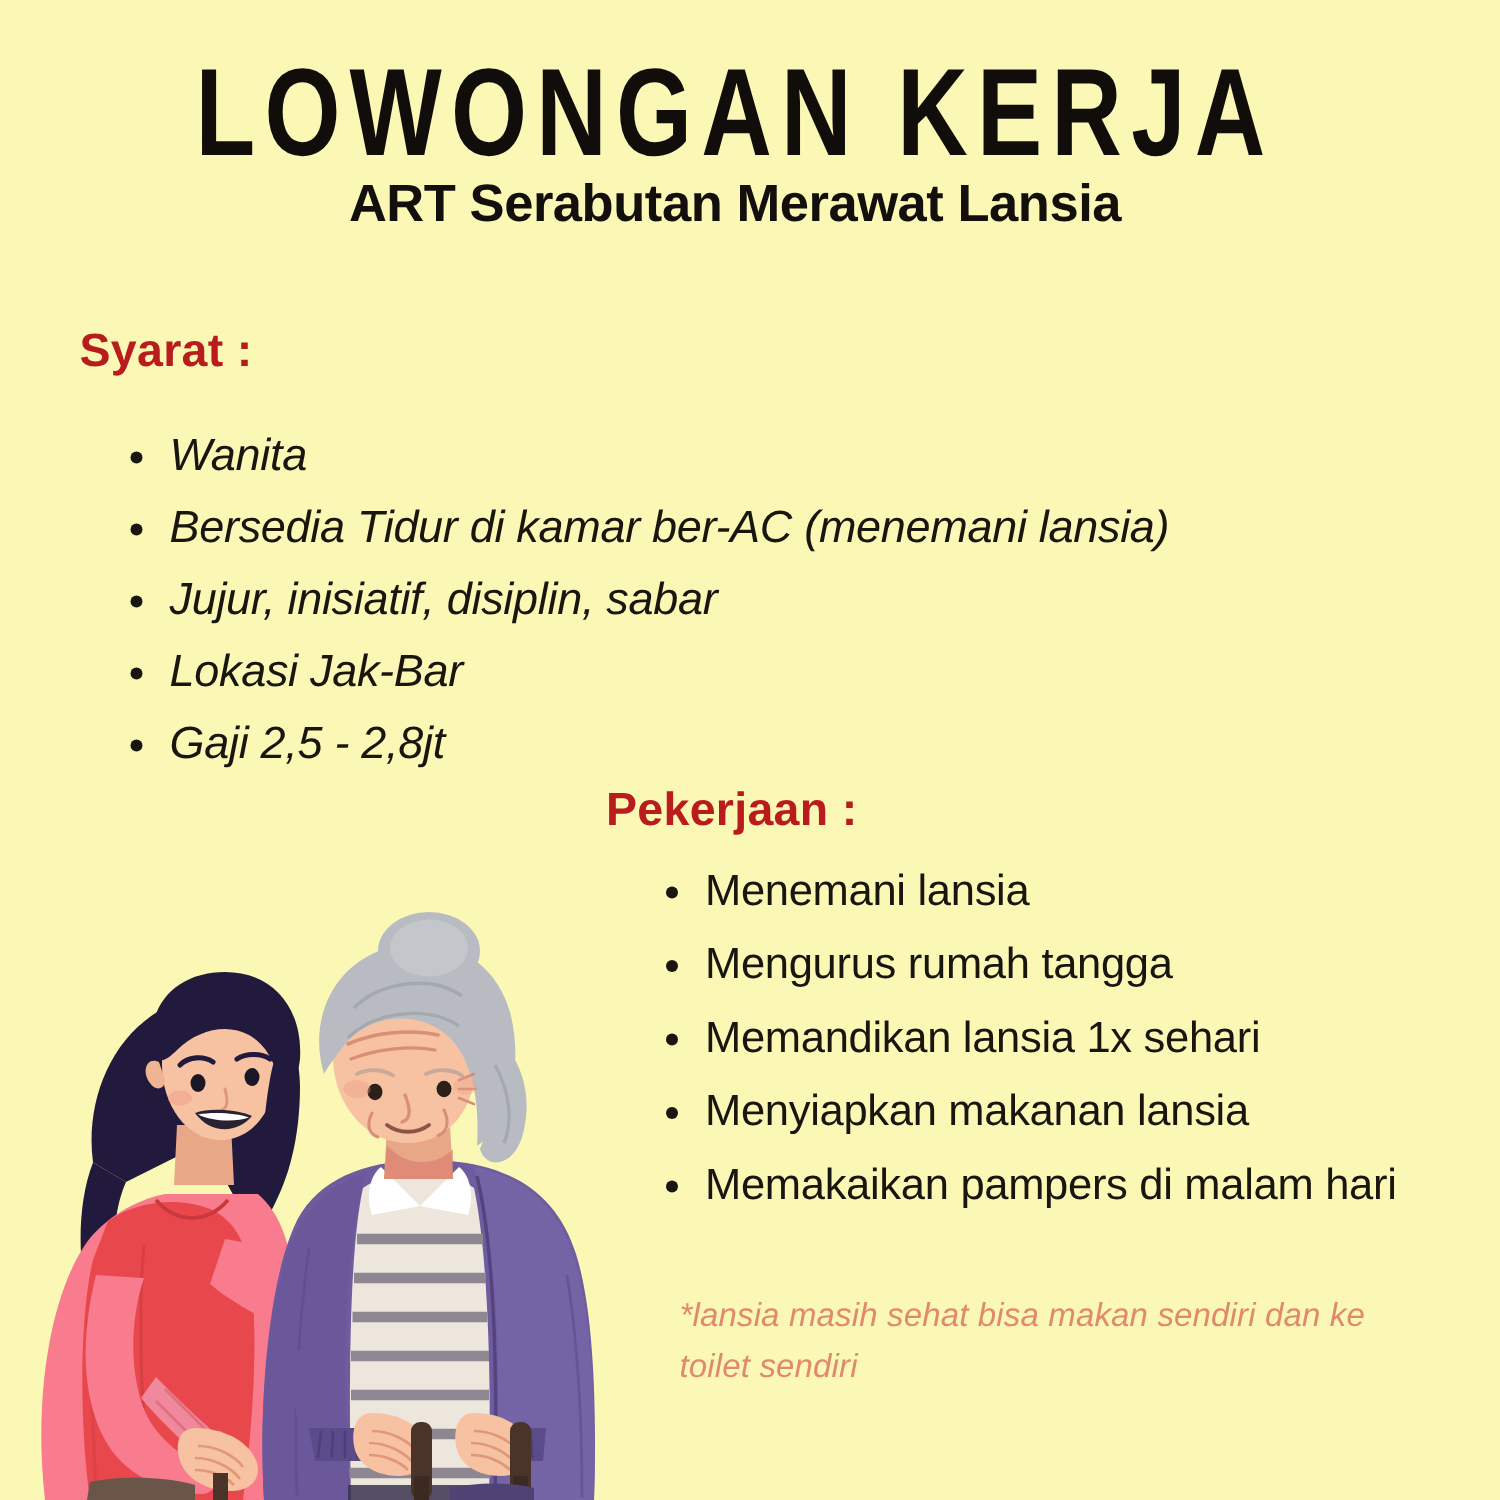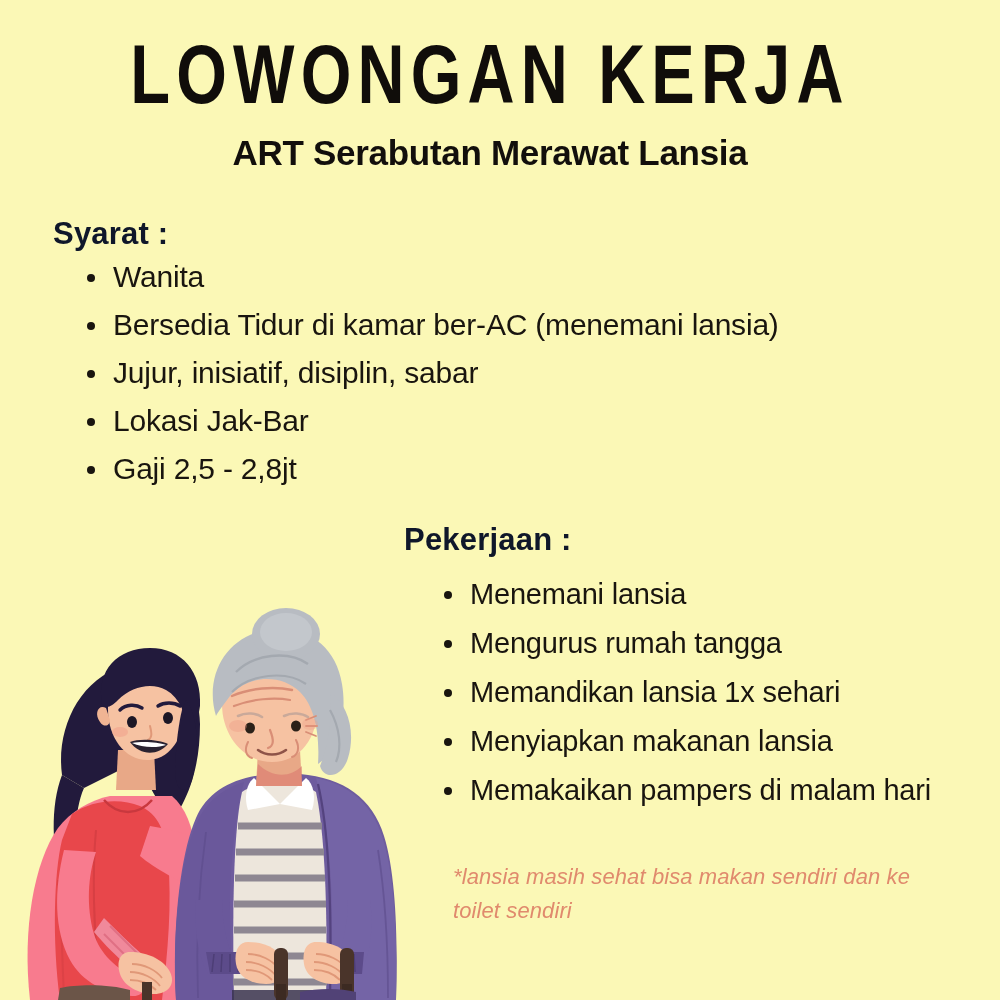--- a/index.html
+++ b/index.html
@@ -35,35 +35,35 @@
     font-weight: 700;
     font-size: 74px;
     line-height: 1.0;
     letter-spacing: 7px;
     color: #100D0A;
     transform: scaleX(0.88) scaleY(1.12);
     transform-origin: center top;
     white-space: nowrap;
   }
   .subtitle {
-    margin-top: 25px;
+    margin-top: 8px;
     font-family: "Liberation Sans", sans-serif;
     font-weight: 700;
     font-size: 35px;
     letter-spacing: -0.3px;
     color: #120F0C;
     white-space: nowrap;
   }
 
   
   .section-heading {
     font-family: "Liberation Sans", sans-serif;
     font-weight: 700;
     font-size: 31px;
-    color: #0f172a;
+    color: #b91c1c;
     letter-spacing: 0.2px;
   }
 
   ul.bullets {
     list-style: none;
     margin: 0;
     padding: 0;
   }
   ul.bullets > li {
     position: relative;
@@ -90,22 +90,23 @@
     background: #19150F;
   }
 
   #syarat-block {
     position: absolute;
     left: 53px;
     top: 216px;
     width: 870px;
   }
   #syarat-block ul.bullets {
-    margin-top: 1px;
+    margin-top: 28px;
     margin-left: 24px;
+    font-style: italic;
   }
 
   #pekerjaan-block {
     position: absolute;
     left: 404px;
     top: 522px;
     width: 560px;
   }
   #pekerjaan-block ul.bullets {
     margin-top: 12px;

